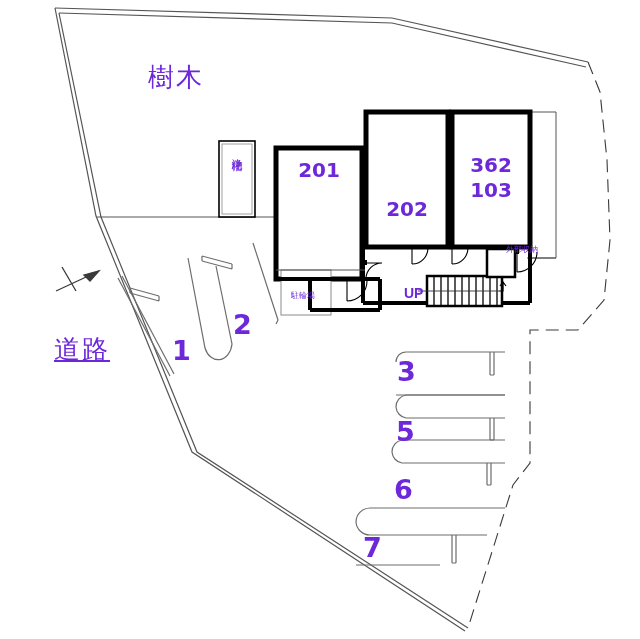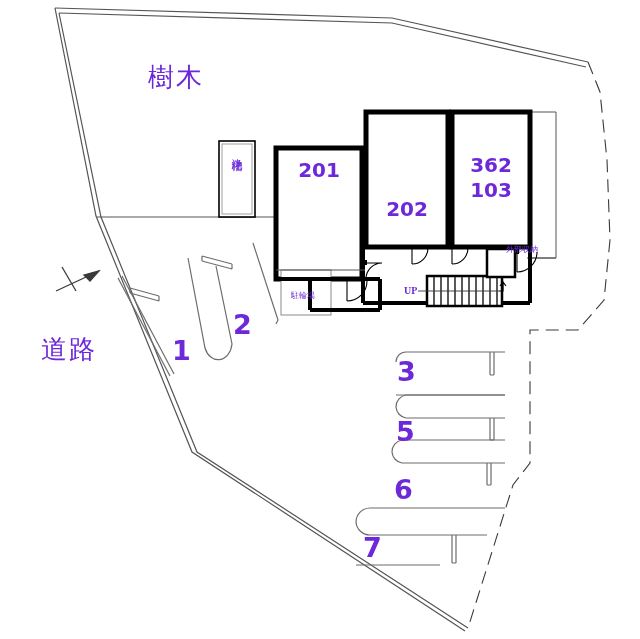--- a/index.html
+++ b/index.html
@@ -47,23 +47,23 @@
     font-size: 27px;
     font-weight: 600;
     font-family: "DejaVu Sans", "Liberation Sans", sans-serif;
   }
   .lbl-tiny {
     font-size: 8px;
     line-height: 1.05;
     text-align: center;
   }
   .lbl-up {
-    font-size: 10px;
+    font-size: 14px;
     font-weight: 700;
-    font-family: Liberation Serif, serif;
+    font-family: Liberation Sans, sans-serif;
   }
   .vert-text {
     writing-mode: vertical-rl;
     text-orientation: upright;
     font-size: 11px;
     letter-spacing: 1px;
   }
 </style>
 </head>
 <body>
@@ -214,21 +214,21 @@
     <g fill="none" stroke="#3a3a3a" stroke-width="1.3">
       <line x1="56" y1="291" x2="99" y2="271"></line>
       <line x1="62" y1="267" x2="76" y2="291"></line>
       <path d="M 99 271 L 84 275 L 90 281 Z" fill="#3a3a3a" stroke="#3a3a3a"></path>
     </g>
 
   </svg>
 
   <div class="lbl lbl-jp-big" style="left:148px; top:64px;">樹木</div>
 
-  <div class="lbl lbl-jp-big" style="left:41px; top:336px;">道路</div>
+  <div class="lbl lbl-jp-big" style="left:54px; top:336px;text-decoration:underline;">道路</div>
 
   <div class="lbl vert-text" style="left:231px; top:150px;">浄化槽</div>
 
   <div class="lbl lbl-tiny" style="left:284px; top:292px; width:38px;">駐輪場</div>
 
   <div class="lbl lbl-tiny" style="left:489px; top:246px; width:20px;margin-left:17px;">外部収納</div>
 
   <div class="lbl lbl-up" style="left:404px; top:286px;">UP</div>
 
   <div class="lbl lbl-unit" style="left:276px; top:160px; width:86px;">201</div>

